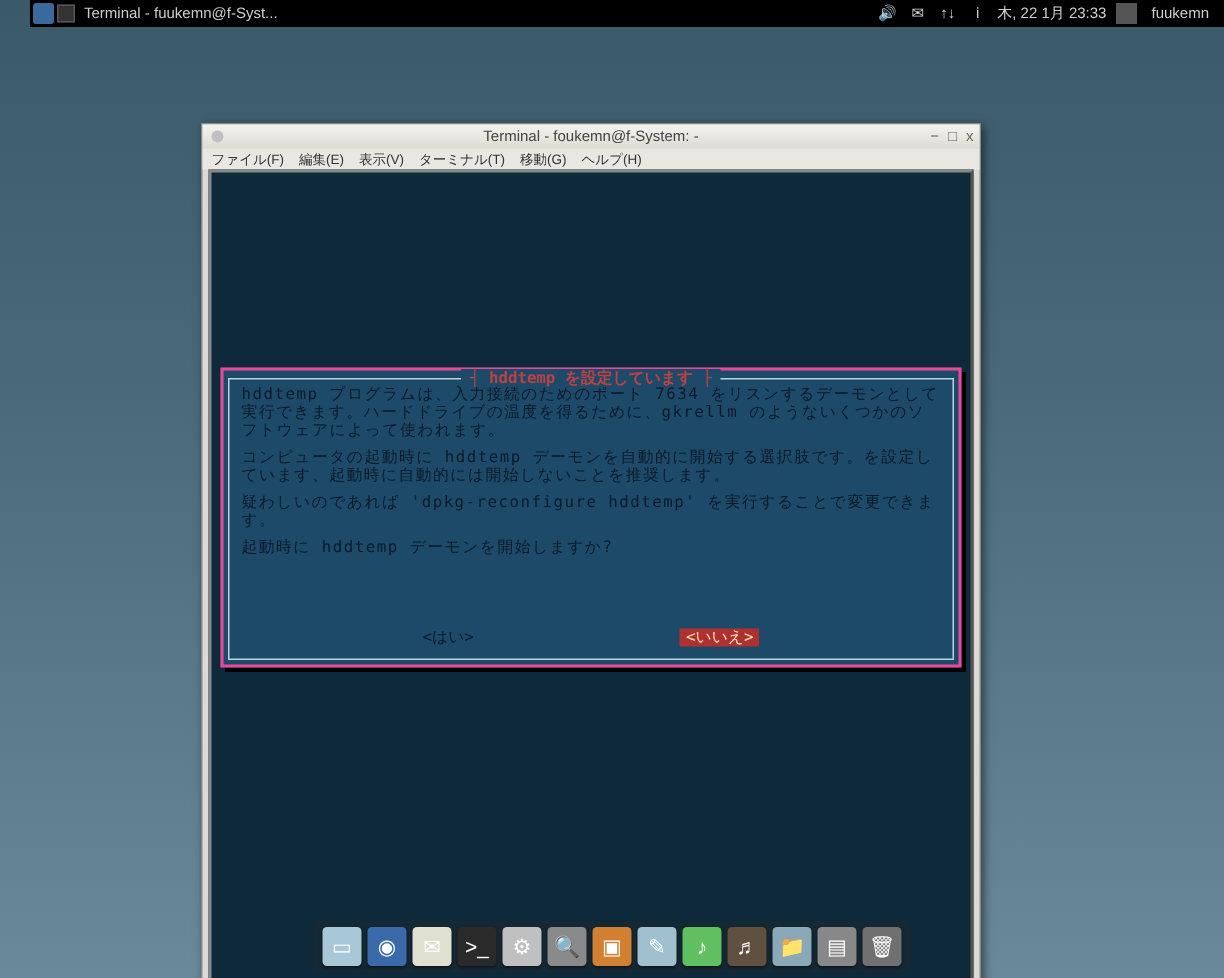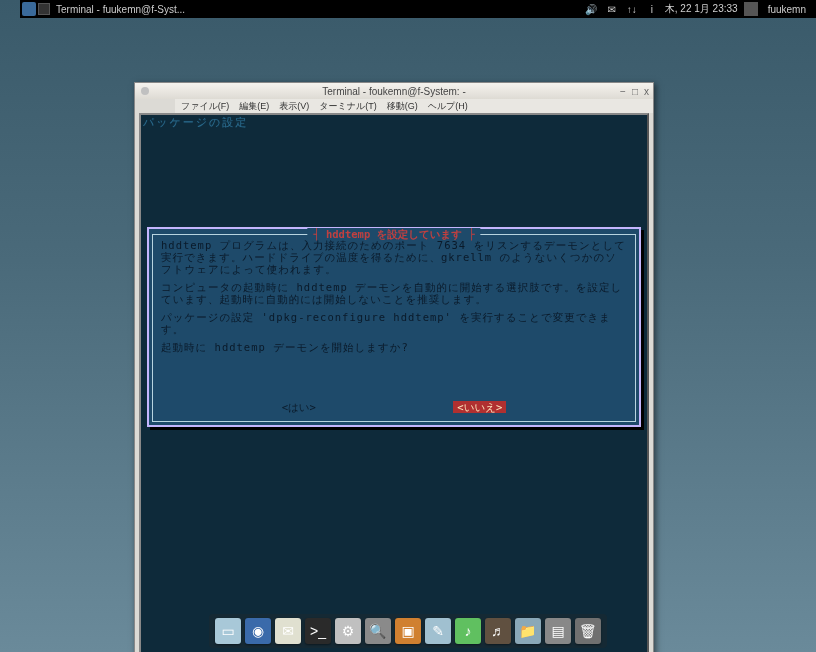--- a/index.html
+++ b/index.html
@@ -16,27 +16,27 @@
 .tray-icon { width: 14px; height: 14px; display: inline-flex; align-items: center; justify-content: center; color: #ccc; font-size: 10px; }
 .tray-square { width: 14px; height: 14px; background: #555; display: inline-block; }
 .panel-user { color: #ccc; padding: 0 4px; }
 
 
 .window { position: absolute; left: 134px; top: 82px; width: 520px; height: 584px; background: #dcdad5; box-shadow: 2px 2px 6px rgba(0,0,0,.5); border: 1px solid #888; }
 .titlebar { height: 16px; background: linear-gradient(#f5f3ee, #dedbd4); display: flex; align-items: center; justify-content: center; position: relative; font-size: 10px; color: #444; }
 .titlebar .dot { position: absolute; left: 6px; width: 8px; height: 8px; background: #c0c0c0; border-radius: 50%; }
 .titlebar .ctrls { position: absolute; right: 4px; display: flex; gap: 6px; color: #666; font-size: 10px; }
 .titlebar .ctrls span { cursor: pointer; }
-.menubar { height: 14px; background: #e9e7e2; display: flex; gap: 10px; padding: 0 6px; font-size: 9px; color: #333; align-items: center; margin-left: 40px; }
+.menubar { height: 14px; background: #e9e7e2; display: flex; gap: 10px; padding: 0 6px; font-size: 9px; color: #333; align-items: center; }
 .menubar span { cursor: pointer; }
 .term { position: absolute; left: 4px; right: 4px; top: 30px; bottom: 4px; background: #0e2a3a; color: #b8d4e0; font-family: monospace; font-size: 10.5px; line-height: 1.15; padding: 2px; border: 2px solid #555; border-top-color:#888; border-left-color:#888; }
 .pkg-header { color: #2a6a8a; text-shadow: 0 0 1px #1a4a6a; letter-spacing: 2px; font-size: 11px; }
 
 
-.dlg { position: absolute; left: 6px; right: 6px; top: 112px; height: 200px; background: #1e4a6a; border: 2px solid #c4b5fd; box-shadow: 3px 3px 0 #000; }
+.dlg { position: absolute; left: 6px; right: 6px; top: 130px; height: 200px; background: #1e4a6a; border: 2px solid #ec4899; box-shadow: 3px 3px 0 #000; }
 .dlg-inner { position: absolute; left: 3px; right: 3px; top: 5px; bottom: 3px; border: 1px solid #b8d4e0; padding: 4px 8px; }
 .dlg-title { position: absolute; top: -7px; left: 50%; transform: translateX(-50%); background: #1e4a6a; padding: 0 6px; color: #c04040; font-weight: bold; font-size: 10.5px; }
 .dlg-text { color: #0a1a2a; font-size: 10.5px; line-height: 1.15; letter-spacing: 1px; white-space: pre-wrap; word-break: break-all; }
 .dlg-buttons { position: absolute; bottom: 8px; left: 0; right: 0; display: flex; justify-content: space-around; padding: 0 60px; margin-top: 41px; }
 .dlg-yes { color: #0a1a2a; font-size: 10.5px; }
 .dlg-no { background: #b03030; color: #ffe8c0; padding: 0 4px; font-size: 10.5px; }
 
 
 .dock { position: absolute; bottom: 4px; left: 50%; transform: translateX(-50%); display: flex; gap: 4px; padding: 4px 6px; background: rgba(40,40,40,0.3); border-radius: 4px; }
 .dock-item { width: 26px; height: 26px; background: #5a7a8a; border-radius: 3px; display: flex; align-items: center; justify-content: center; font-size: 14px; color: #fff; cursor: pointer; box-shadow: 0 1px 2px rgba(0,0,0,.4); }
@@ -74,30 +74,29 @@
   </div>
   <div class="menubar">
     <span>ファイル(F)</span>
     <span>編集(E)</span>
     <span>表示(V)</span>
     <span>ターミナル(T)</span>
     <span>移動(G)</span>
     <span>ヘルプ(H)</span>
   </div>
   <div class="term">
-    <div class="pkg-header">パッケージの設定</div>
 
     <div class="dlg">
       <div class="dlg-inner">
         <div class="dlg-title">┤ hddtemp を設定しています ├</div>
         <div class="dlg-text">hddtemp プログラムは、入力接続のためのポート 7634 をリスンするデーモンとして実行できます。ハードドライブの温度を得るために、gkrellm のようないくつかのソフトウェアによって使われます。</div>
         <div style="height:6px"></div>
         <div class="dlg-text">コンピュータの起動時に hddtemp デーモンを自動的に開始する選択肢です。を設定しています、起動時に自動的には開始しないことを推奨します。</div>
         <div style="height:6px"></div>
-        <div class="dlg-text">パッケージの設定 'dpkg-reconfigure hddtemp' を実行することで変更できます。</div>
+        <div class="dlg-text">疑わしいのであれば 'dpkg-reconfigure hddtemp' を実行することで変更できます。</div>
         <div style="height:6px"></div>
         <div class="dlg-text">起動時に hddtemp デーモンを開始しますか?</div>
         <div class="dlg-buttons">
           <span class="dlg-yes">&lt;はい&gt;</span>
           <span class="dlg-no">&lt;いいえ&gt;</span>
         </div>
       </div>
     </div>
   </div>
 </div>

